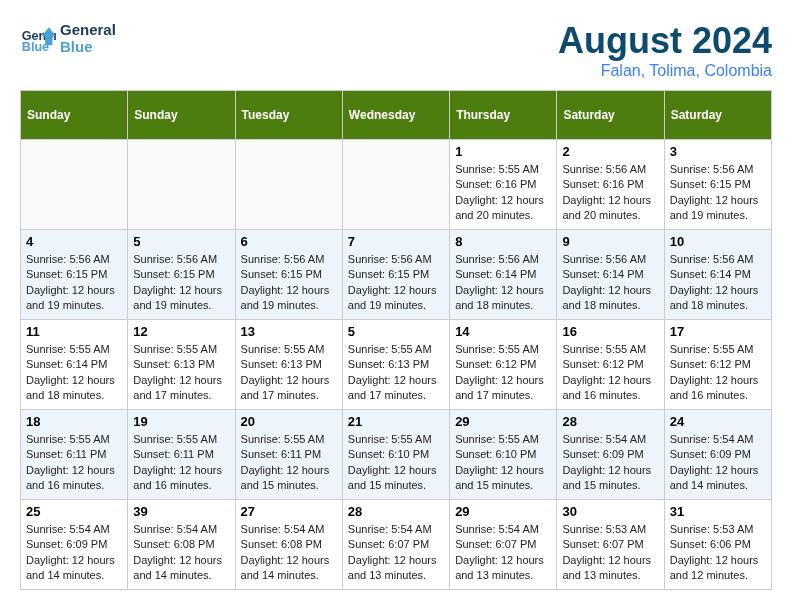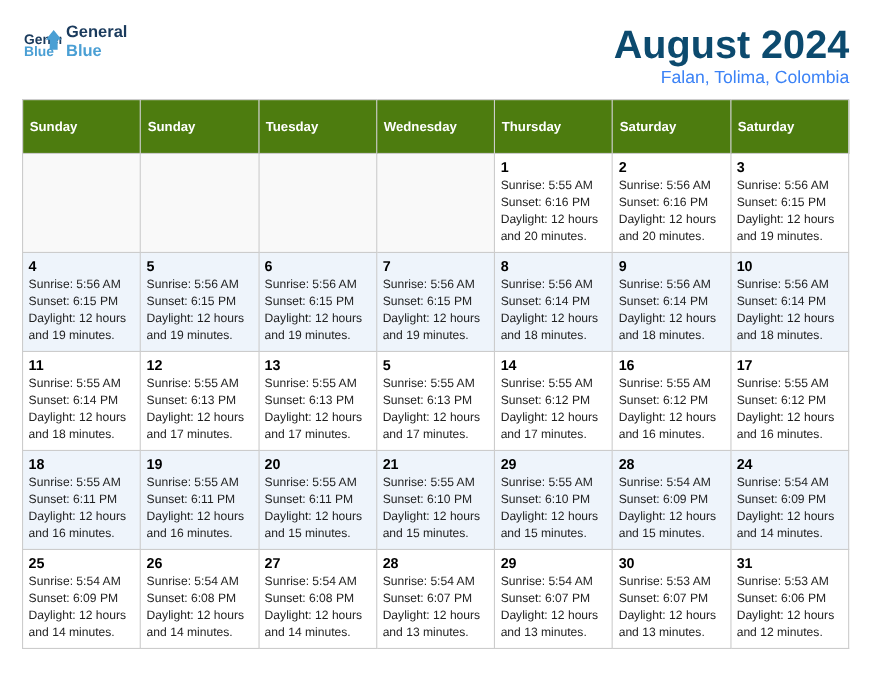--- a/index.html
+++ b/index.html
@@ -290,21 +290,21 @@
       </tr>
       <tr>
         <td class="row-odd">
           <div class="day-num">25</div>
           <div class="day-info" style="white-space: pre-line;">Sunrise: 5:54 AM
 Sunset: 6:09 PM
 Daylight: 12 hours
 and 14 minutes.</div>
         </td>
         <td class="row-odd">
-          <div class="day-num">26</div>
+          <div class="day-num">39</div>
           <div class="day-info" style="white-space: pre-line;">Sunrise: 5:54 AM
 Sunset: 6:08 PM
 Daylight: 12 hours
 and 14 minutes.</div>
         </td>
         <td class="row-odd">
           <div class="day-num">27</div>
           <div class="day-info" style="white-space: pre-line;">Sunrise: 5:54 AM
 Sunset: 6:08 PM
 Daylight: 12 hours

